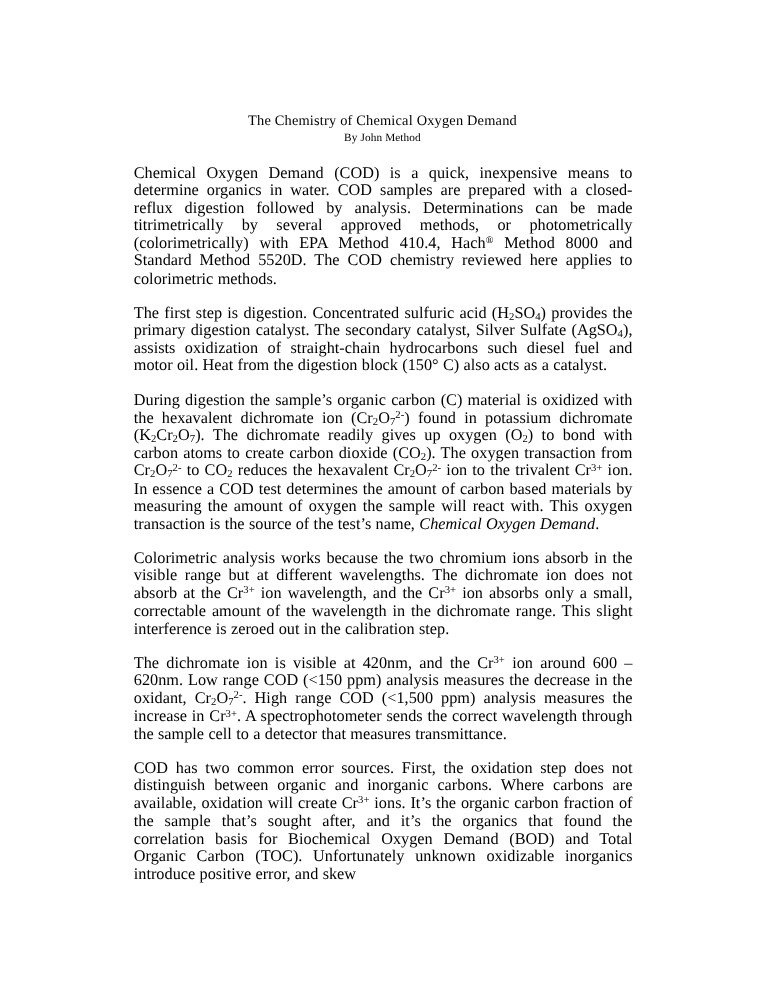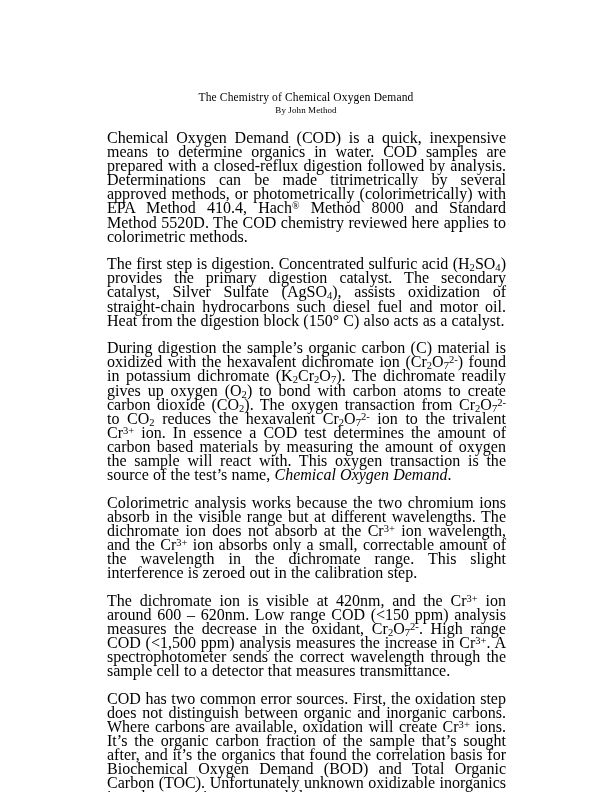--- a/index.html
+++ b/index.html
@@ -44,21 +44,21 @@
     letter-spacing: 0.1px;
   }
   .body-col {
     position: absolute;
     left: 107px;
     top: 131px;
     width: 399px;
   }
   p.para {
     margin: 0 0 13.5px 0;
-    font-size: 16px;
+    font-size: 13px;
     line-height: 14.1px;
     text-align: justify;
     text-justify: inter-word;
     letter-spacing: 0.01px;
     word-spacing: 0.2px;
   }
   p.para:last-child {
     margin-bottom: 0;
   }
   sub {

